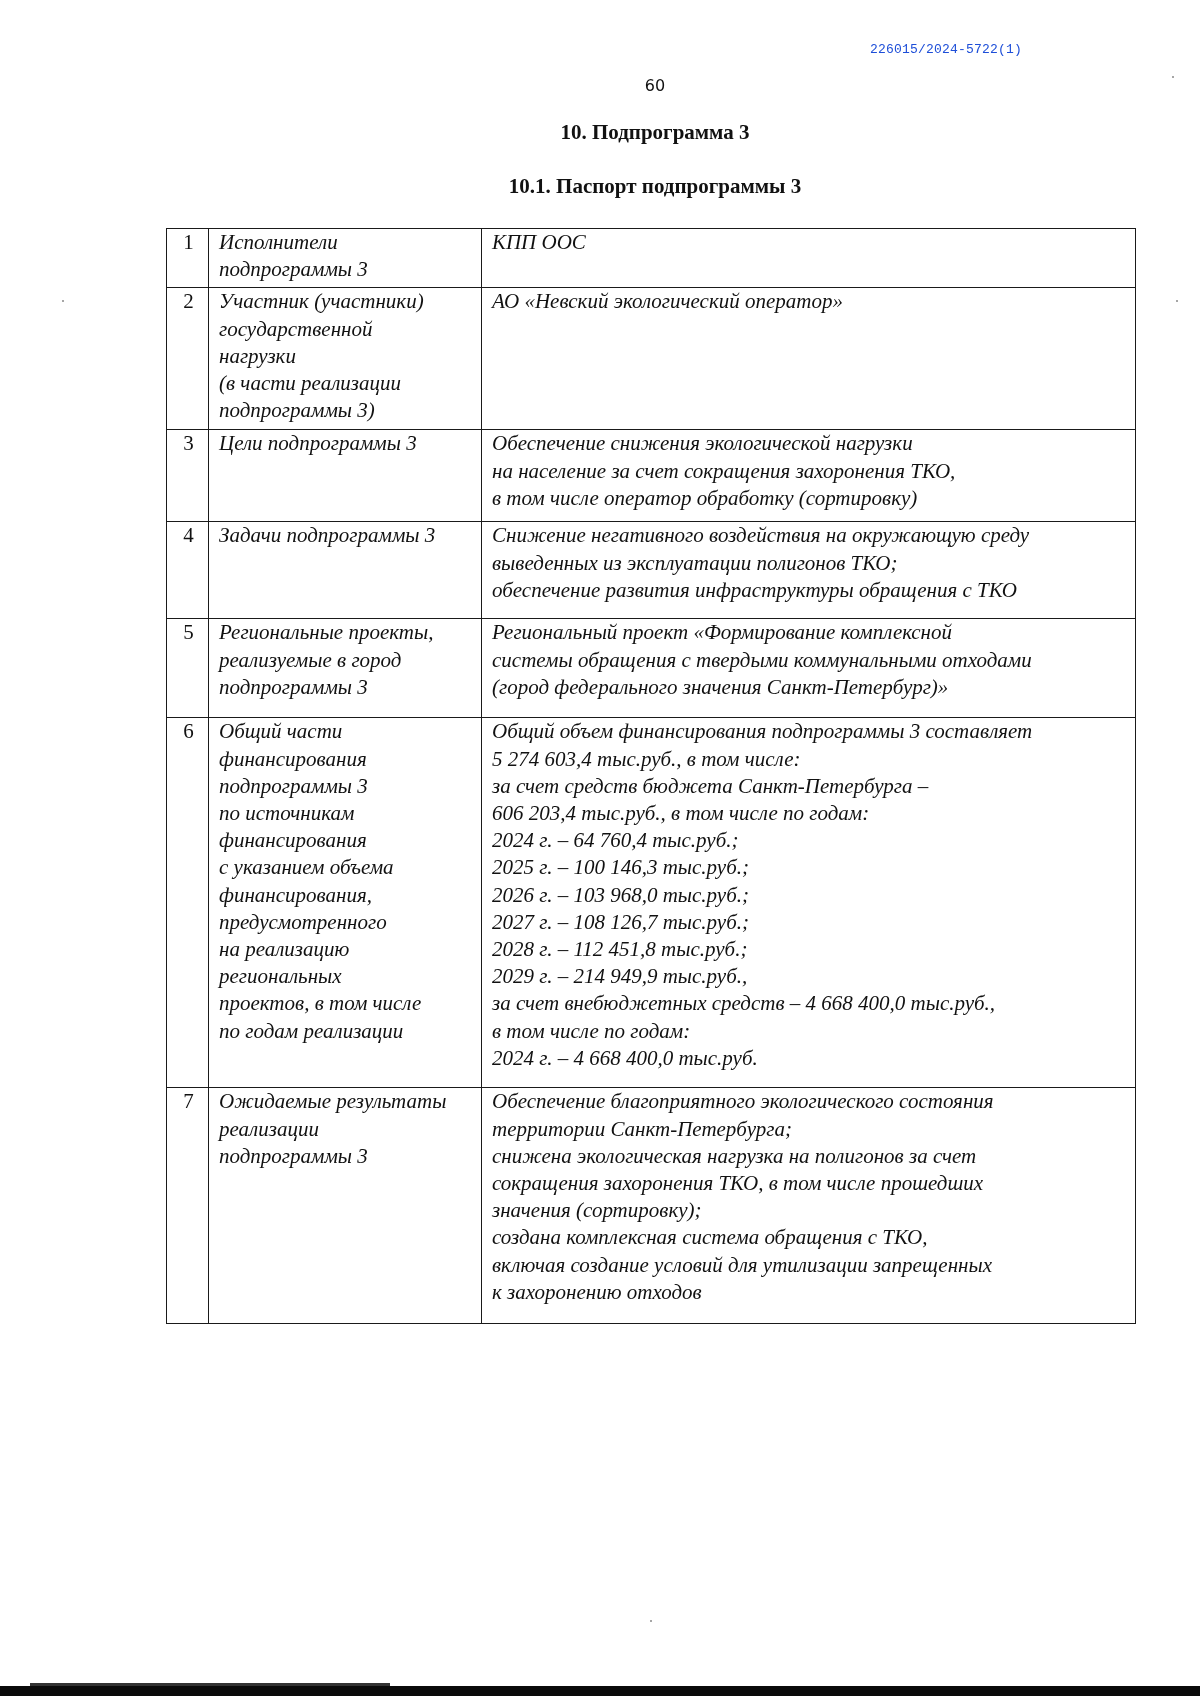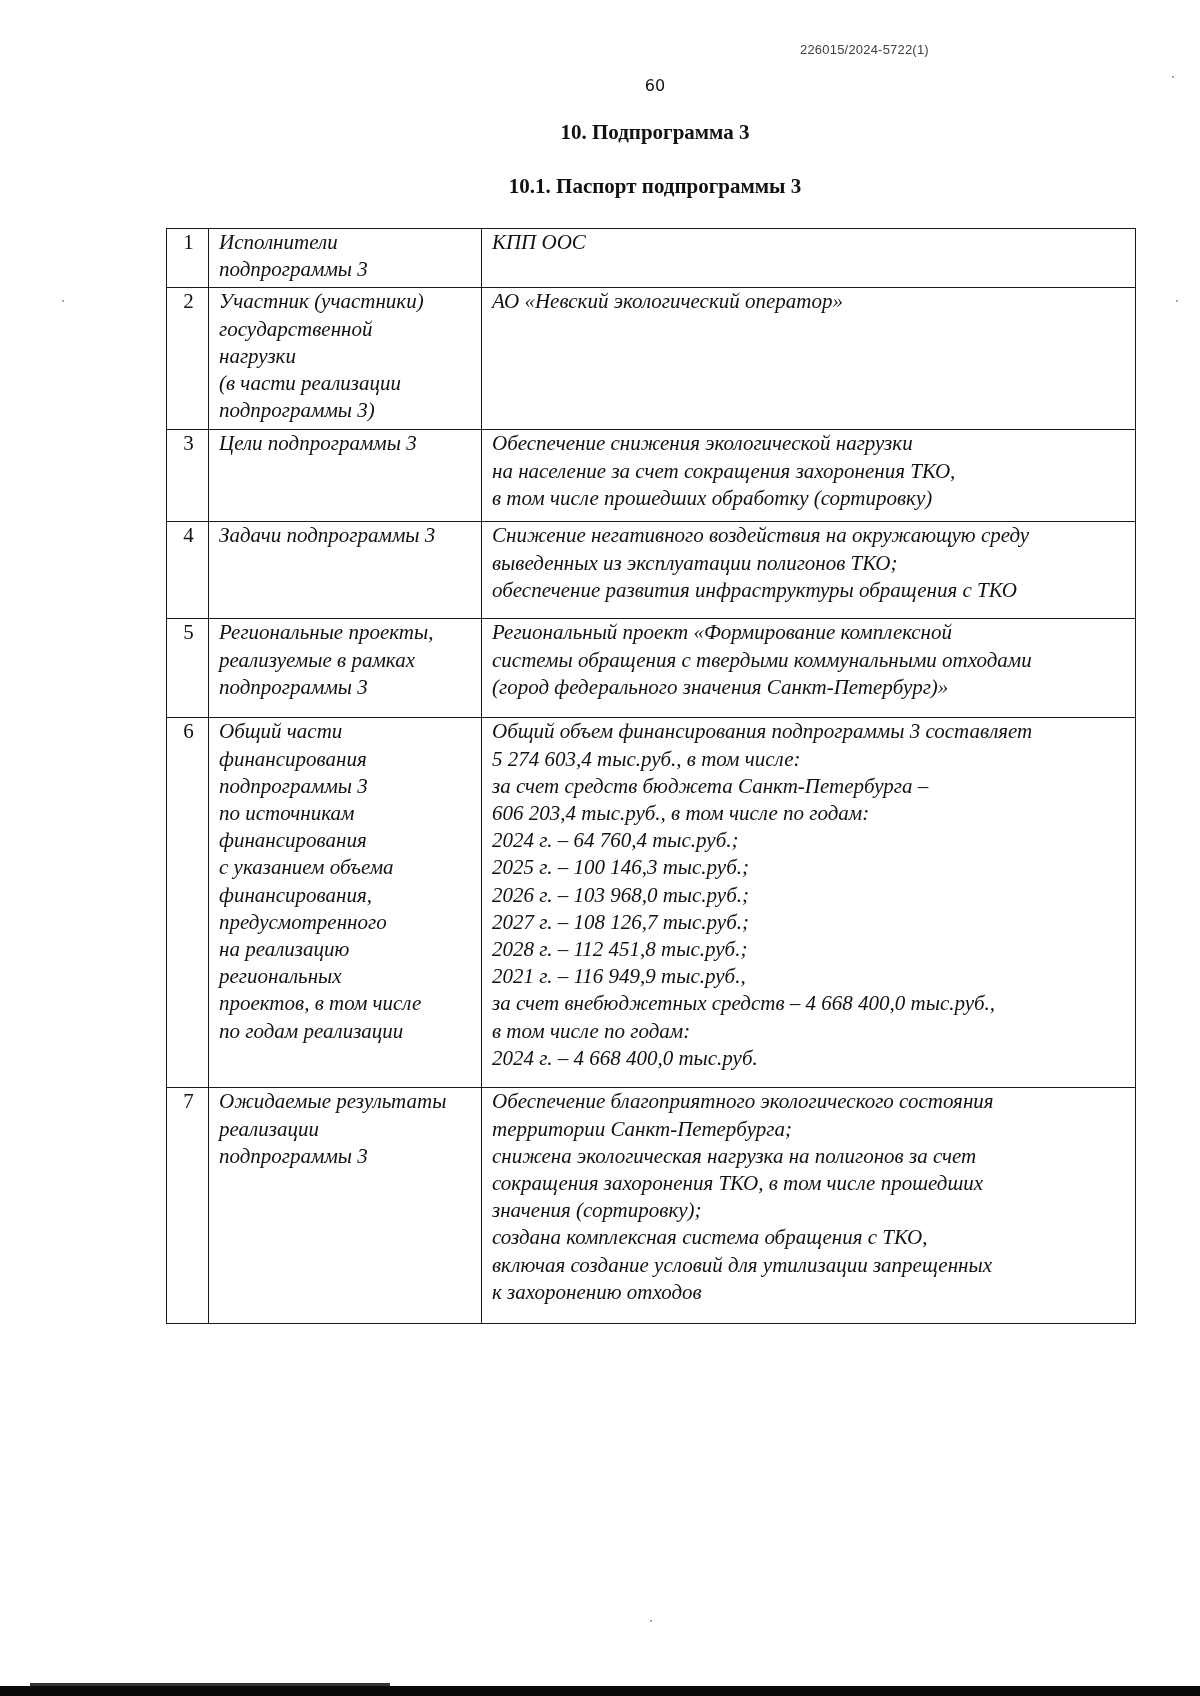--- a/index.html
+++ b/index.html
@@ -1,23 +1,23 @@
 <!DOCTYPE html>
 <html><head>
 <meta charset="utf-8">
 <style>
   html, body { margin: 0; padding: 0; background: #ffffff; }
   body {
     width: 1200px; height: 1696px; position: relative; overflow: hidden;
     font-family: "Liberation Serif", "DejaVu Serif", serif; color: #111;
   }
   .docnum {
-    position: absolute; left: 800px; top: 42px;
-    font-family: Liberation Sans, sans-serif;
-    font-size: 13px; letter-spacing: 0.2px; color: #404040;
+    position: absolute; left: 870px; top: 42px;
+    font-family: Liberation Mono, monospace;
+    font-size: 13px; letter-spacing: 0.2px; color: #1d4ed8;
   }
   .pagenum {
     position: absolute; left: 0; width: 1310px; top: 76px; text-align: center;
     font-family: "DejaVu Sans", "Liberation Sans", sans-serif;
     font-size: 16px; color: #111;
   }
   .h1, .h2 {
     position: absolute; left: 0; width: 1310px; text-align: center;
     font-weight: bold; font-size: 21px; color: #111;
   }
@@ -86,39 +86,39 @@
       </td>
     </tr>
     <tr style="height:92px">
       <td class="num">3</td>
       <td>
         <span class="line">Цели подпрограммы 3</span>
       </td>
       <td>
         <span class="line">Обеспечение снижения экологической нагрузки</span>
         <span class="line">на население за счет сокращения захоронения ТКО,</span>
-        <span class="line">в том числе прошедших обработку (сортировку)</span>
+        <span class="line">в том числе оператор обработку (сортировку)</span>
       </td>
     </tr>
     <tr style="height:97px">
       <td class="num">4</td>
       <td>
         <span class="line">Задачи подпрограммы 3</span>
       </td>
       <td>
         <span class="line">Снижение негативного воздействия на окружающую среду</span>
         <span class="line">выведенных из эксплуатации полигонов ТКО;</span>
         <span class="line">обеспечение развития инфраструктуры обращения с ТКО</span>
       </td>
     </tr>
     <tr style="height:99px">
       <td class="num">5</td>
       <td>
         <span class="line">Региональные проекты,</span>
-        <span class="line">реализуемые в рамках</span>
+        <span class="line">реализуемые в город</span>
         <span class="line">подпрограммы 3</span>
       </td>
       <td>
         <span class="line">Региональный проект «Формирование комплексной</span>
         <span class="line">системы обращения с твердыми коммунальными отходами</span>
         <span class="line">(город федерального значения Санкт-Петербург)»</span>
       </td>
     </tr>
     <tr style="height:370px">
       <td class="num">6</td>
@@ -139,21 +139,21 @@
       <td>
         <span class="line">Общий объем финансирования подпрограммы 3 составляет</span>
         <span class="line">5 274 603,4 тыс.руб., в том числе:</span>
         <span class="line">за счет средств бюджета Санкт-Петербурга –</span>
         <span class="line">606 203,4 тыс.руб., в том числе по годам:</span>
         <span class="line">2024 г. – 64 760,4 тыс.руб.;</span>
         <span class="line">2025 г. – 100 146,3 тыс.руб.;</span>
         <span class="line">2026 г. – 103 968,0 тыс.руб.;</span>
         <span class="line">2027 г. – 108 126,7 тыс.руб.;</span>
         <span class="line">2028 г. – 112 451,8 тыс.руб.;</span>
-        <span class="line">2021 г. – 116 949,9 тыс.руб.,</span>
+        <span class="line">2029 г. – 214 949,9 тыс.руб.,</span>
         <span class="line">за счет внебюджетных средств – 4 668 400,0 тыс.руб.,</span>
         <span class="line">в том числе по годам:</span>
         <span class="line">2024 г. – 4 668 400,0 тыс.руб.</span>
       </td>
     </tr>
     <tr style="height:236px">
       <td class="num">7</td>
       <td>
         <span class="line">Ожидаемые результаты</span>
         <span class="line">реализации</span>

